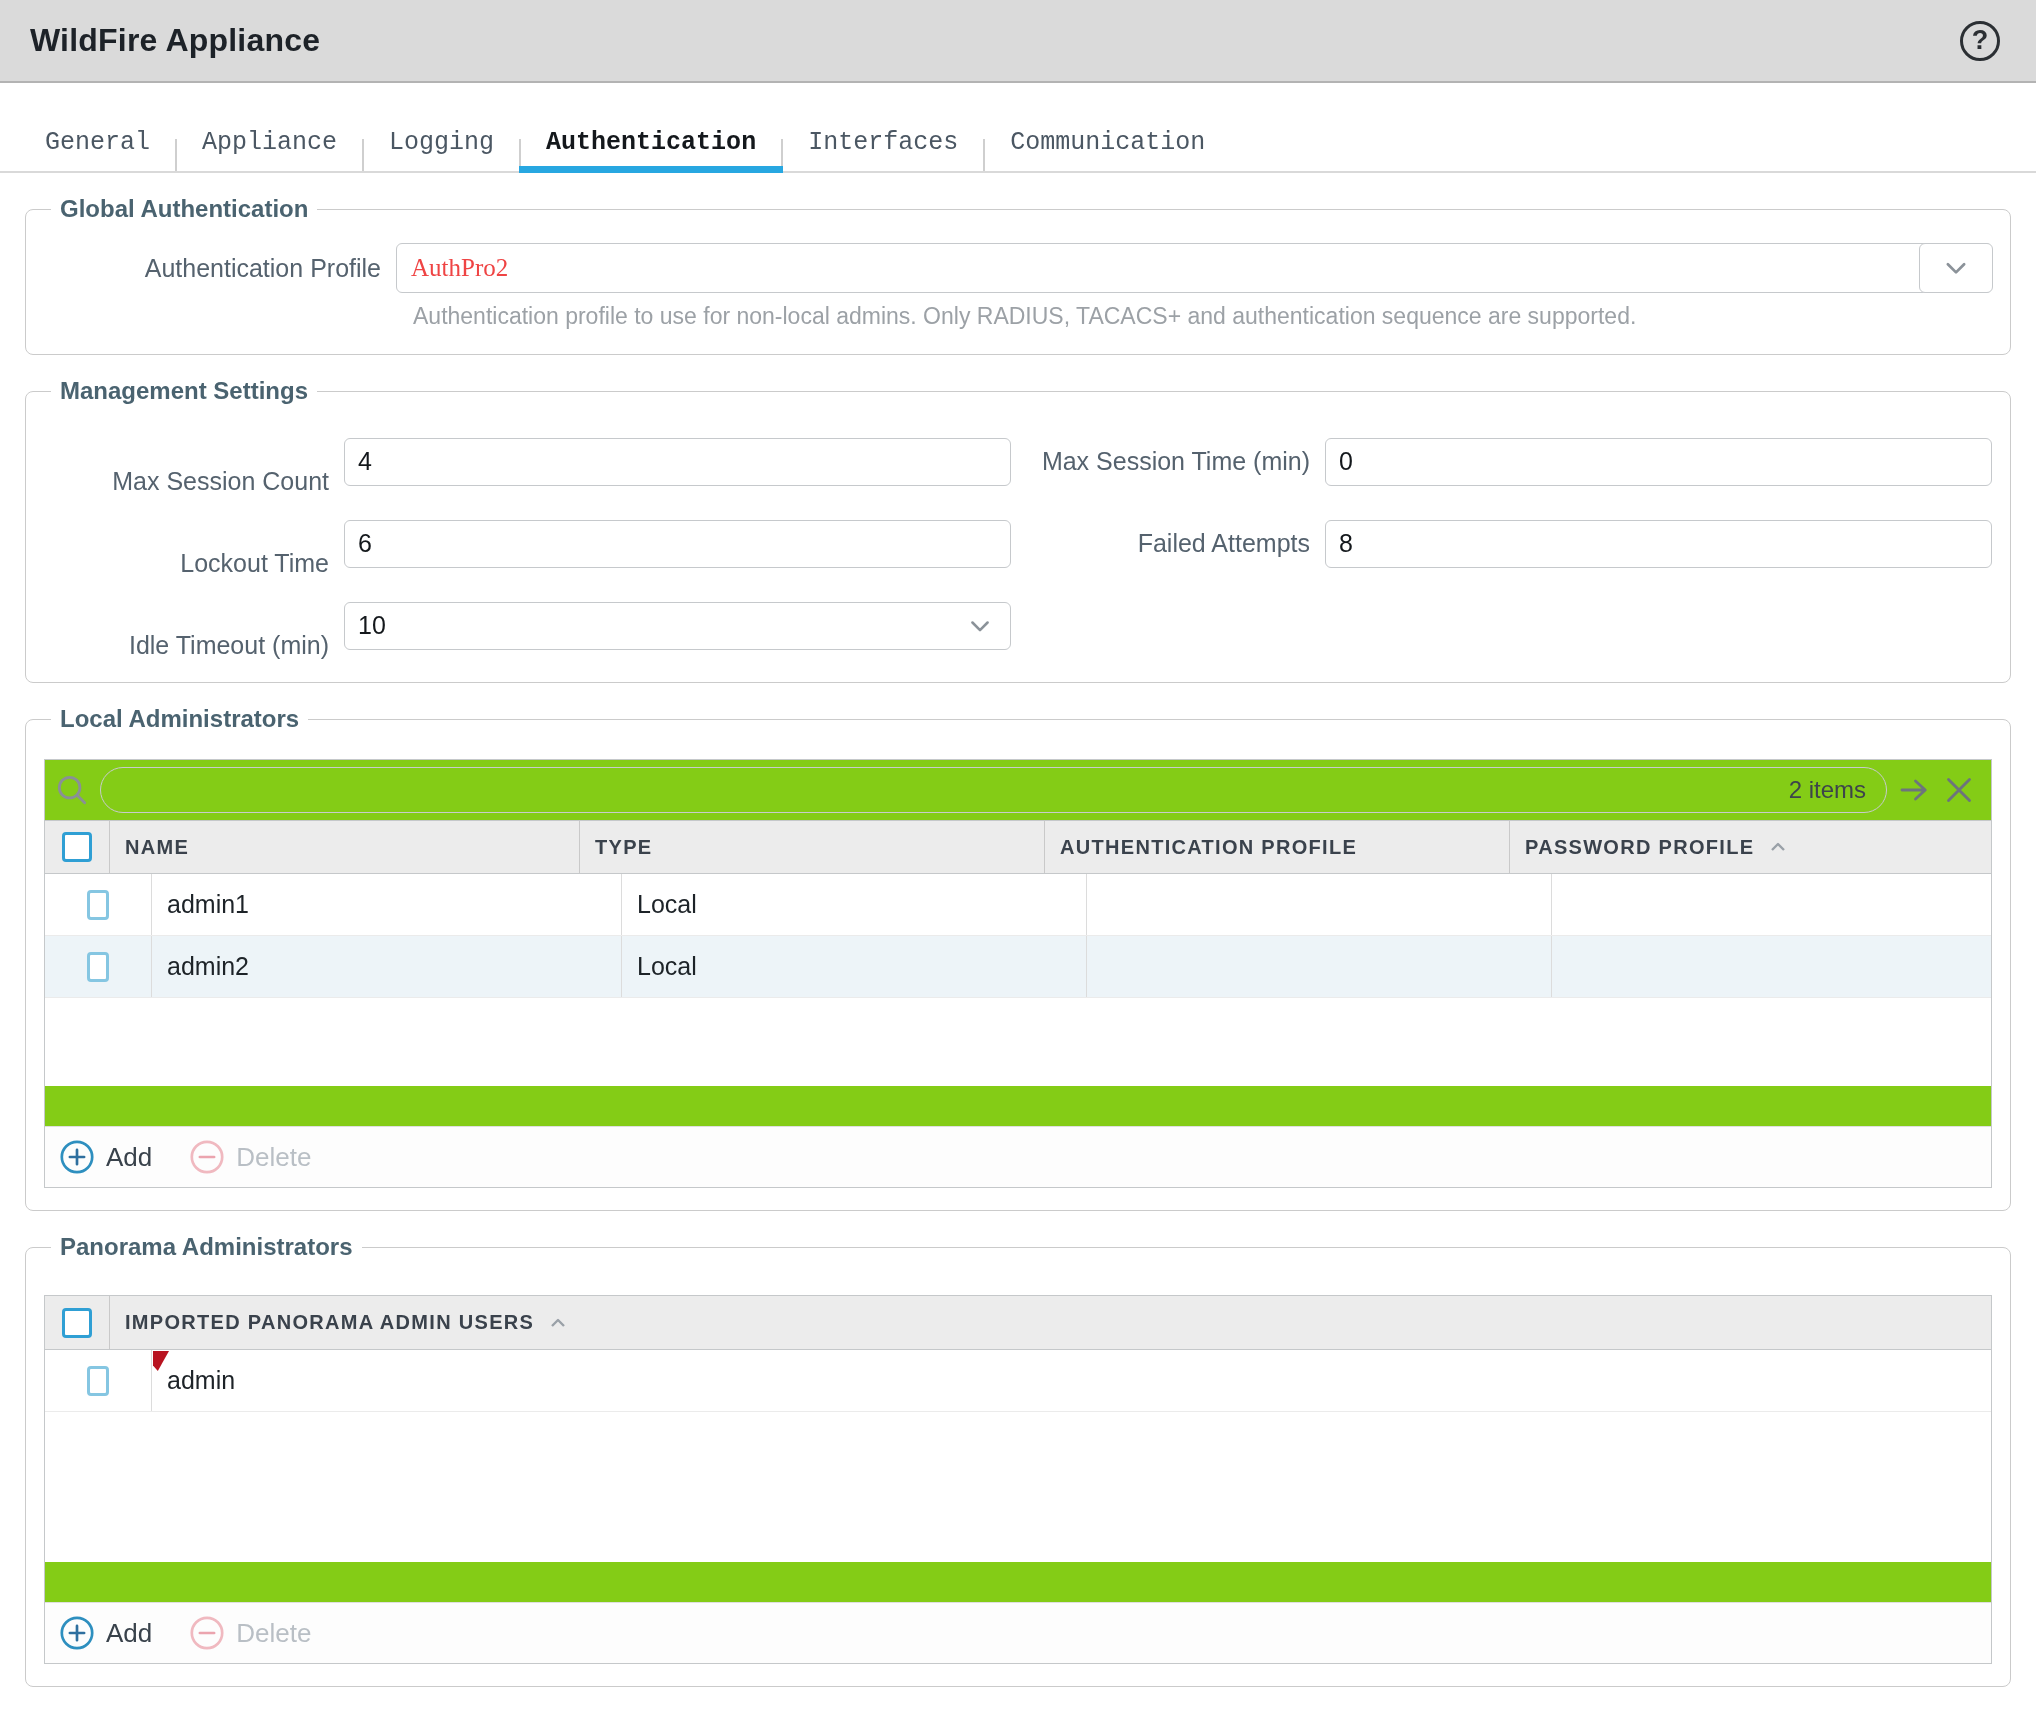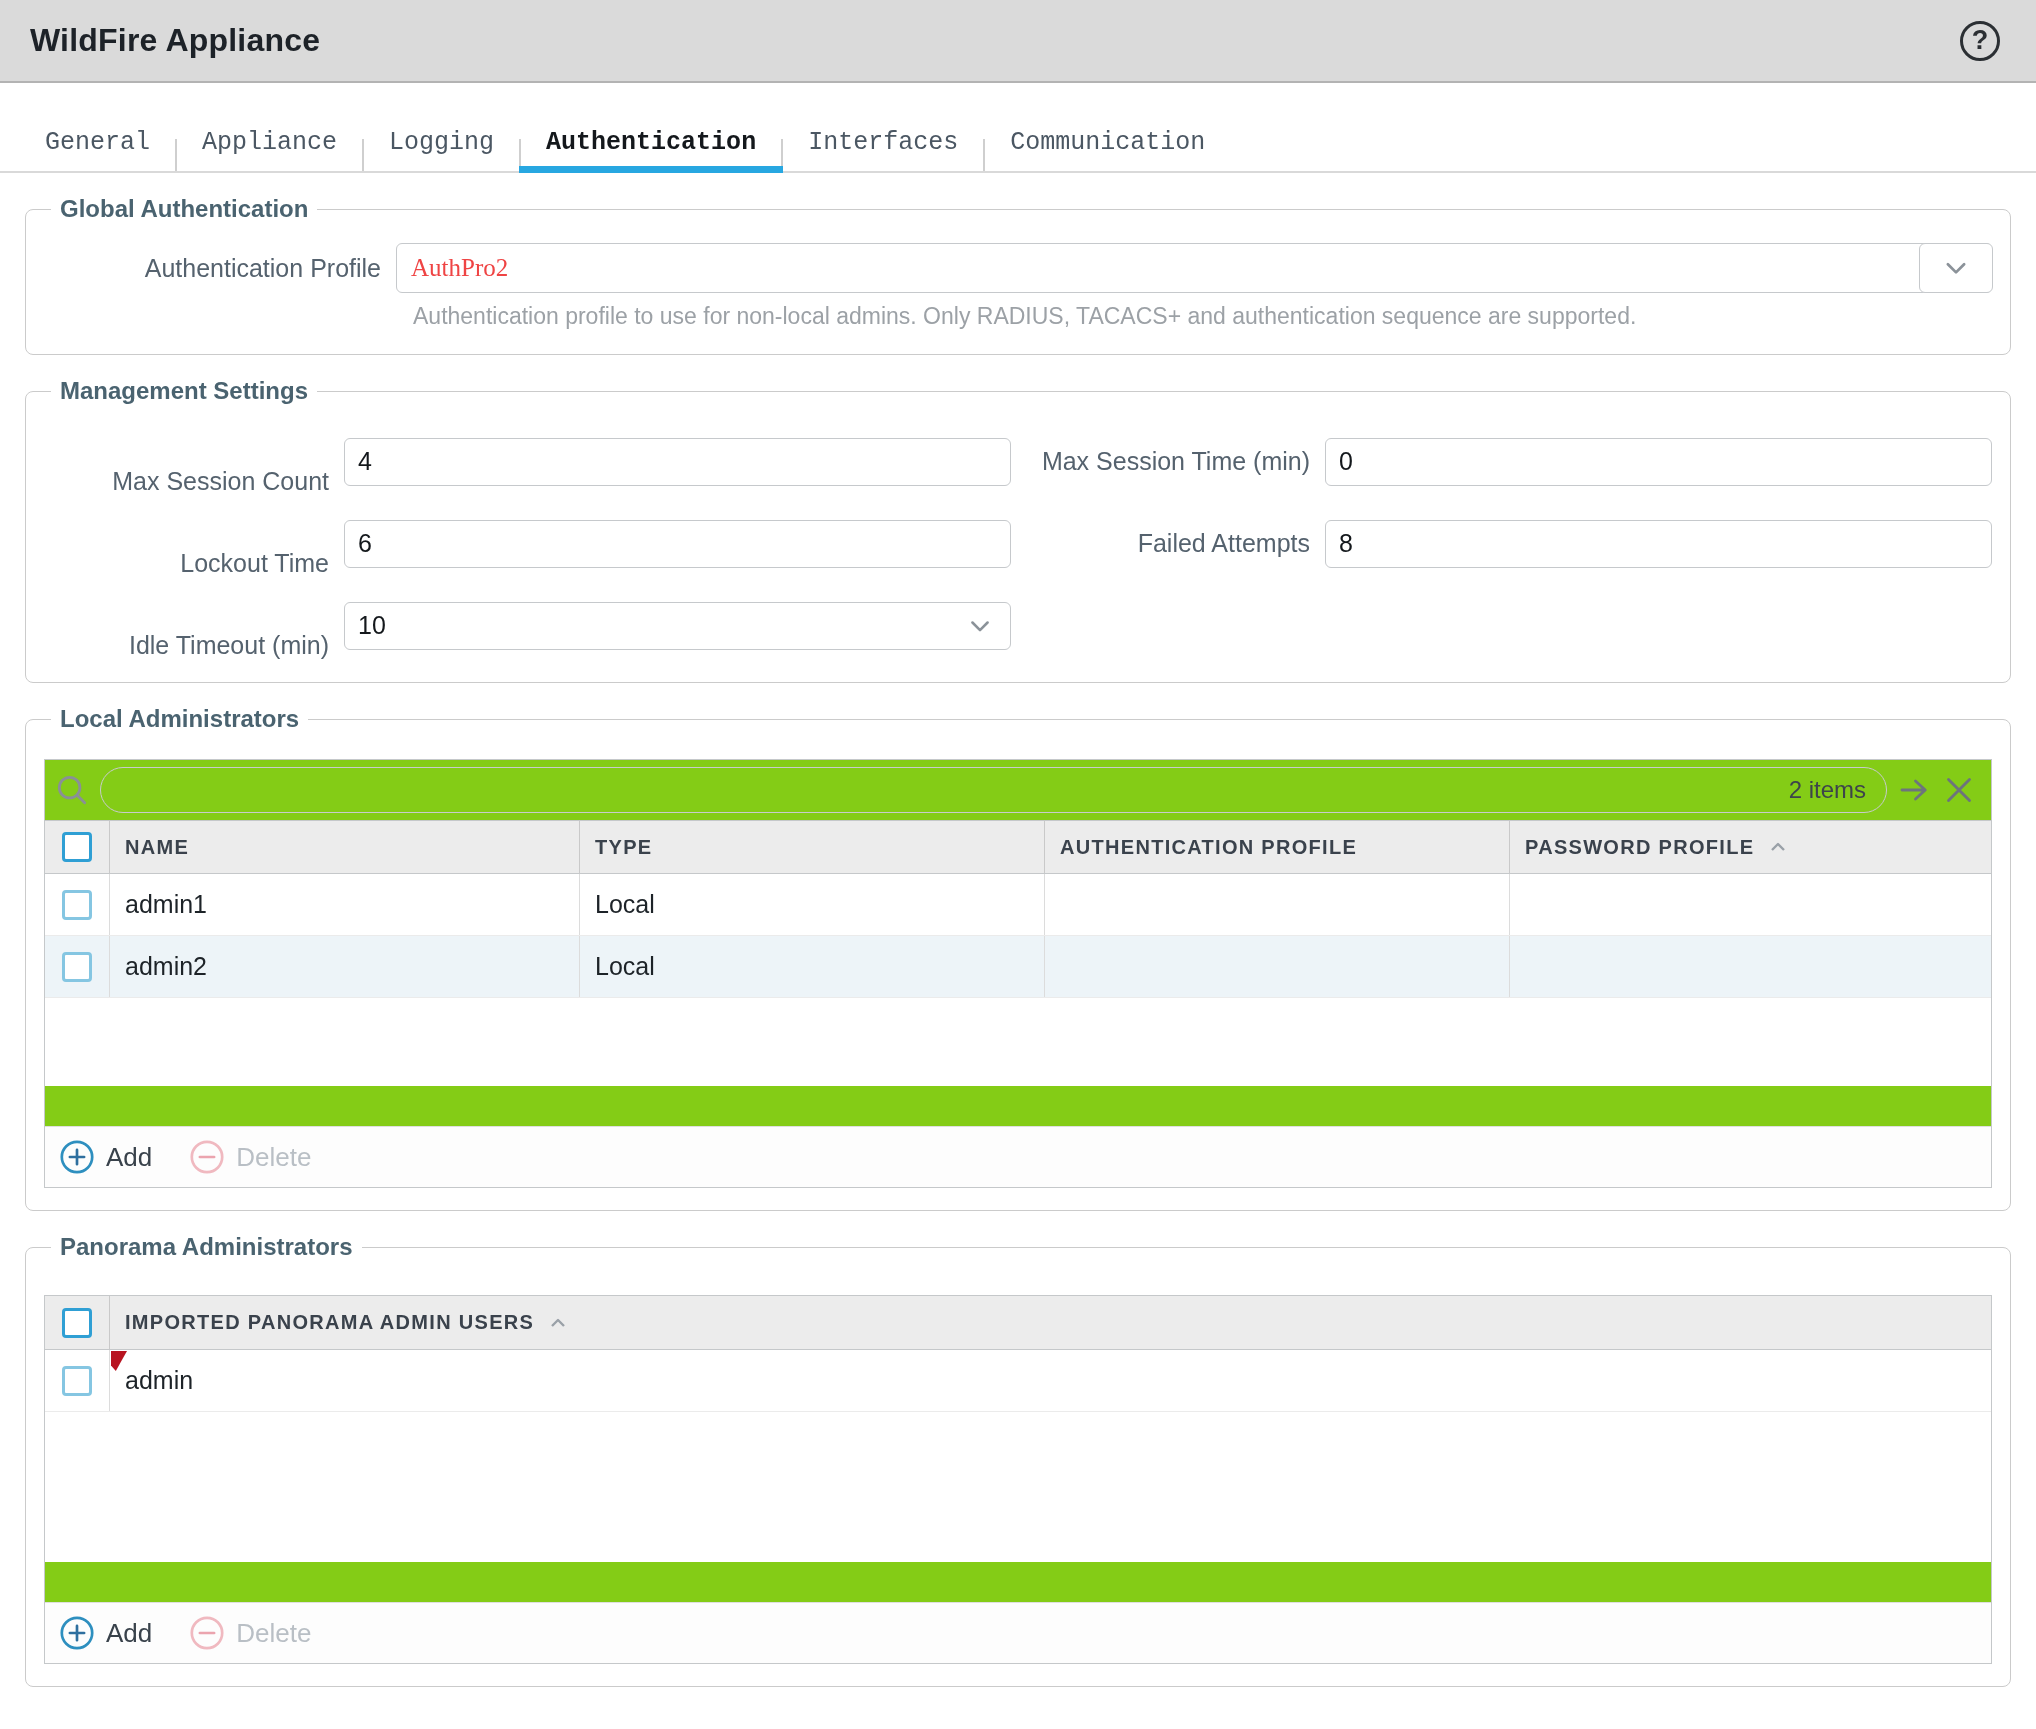--- a/index.html
+++ b/index.html
@@ -69,21 +69,21 @@
   .local-cols { grid-template-columns: 64px 470px 465px 465px 1fr; }
   .pano-cols  { grid-template-columns: 64px 1fr; }
   .th { display: flex; align-items: center; gap: 12px; padding-left: 15px;
         font-size: 20px; font-weight: 700; letter-spacing: 1.3px; color: #3a424c;
         border-left: 1.6px solid #c9c9c9; cursor: pointer; }
   .th.cbcell, .td.cbcell { border-left: none; justify-content: center; padding-left: 0; }
 
   .trow { display: grid; height: 62px; border-bottom: 1px solid #ebebeb; background: #fff; }
   .trow.stripe { background: #edf4f8; }
   .td { display: flex; align-items: center; padding-left: 15px; font-size: 25px;
-        color: #1d2328; border-left: 1px solid #dcdcdc; position: relative; }
+        color: #1d2328; border-left: 1px solid #dcdcdc; position: relative; margin-left: 42px; }
 
   .cb { width: 30px; height: 30px; border-radius: 4px; background: #fff;
         border: 3.5px solid #2f9fd4; cursor: pointer; }
   .cb.light { border-color: #85c6e2; }
 
   .tspacer { background: #fff; }
   .sp-local { height: 88px; }
   .sp-pano { height: 150px; }
 
   .tfoot { border-top: 1.6px solid #dfdfdf; height: 61px; display: flex;

